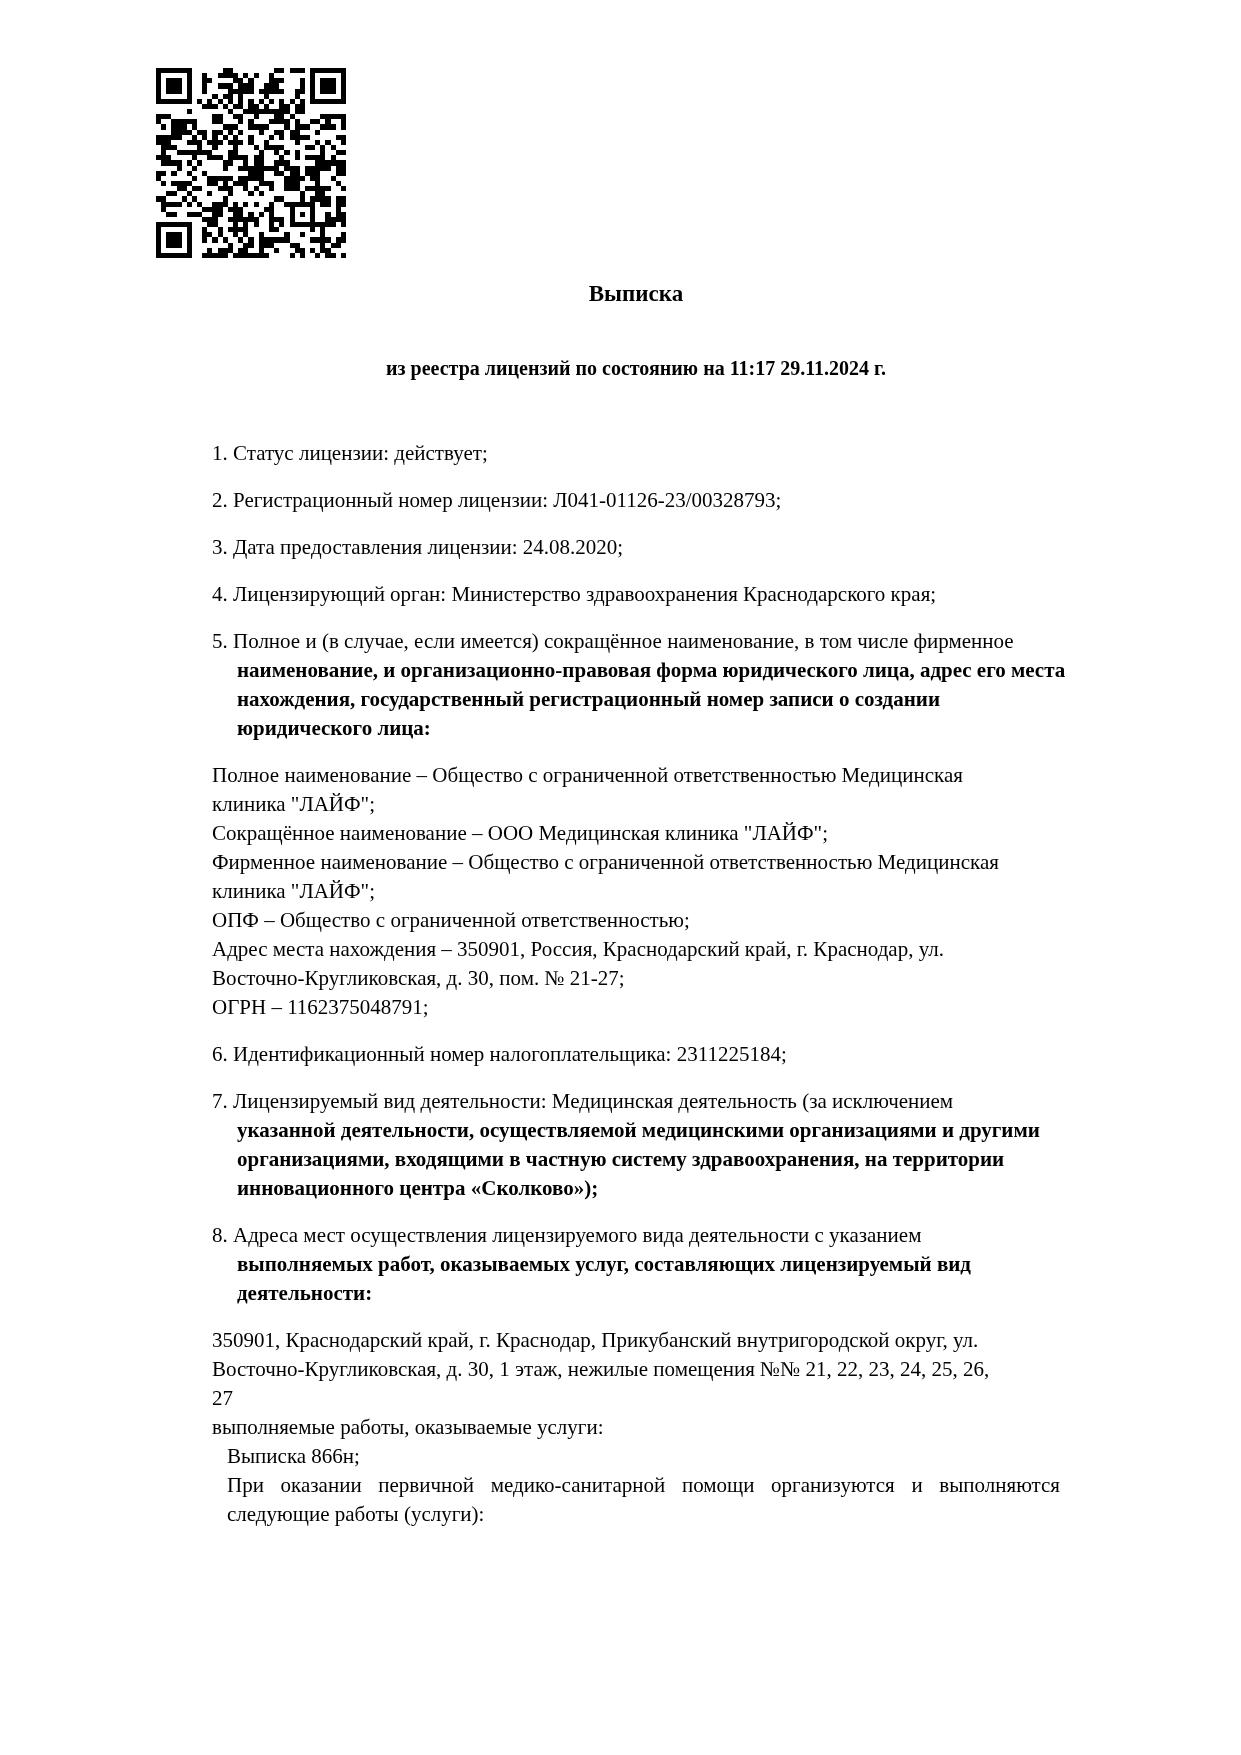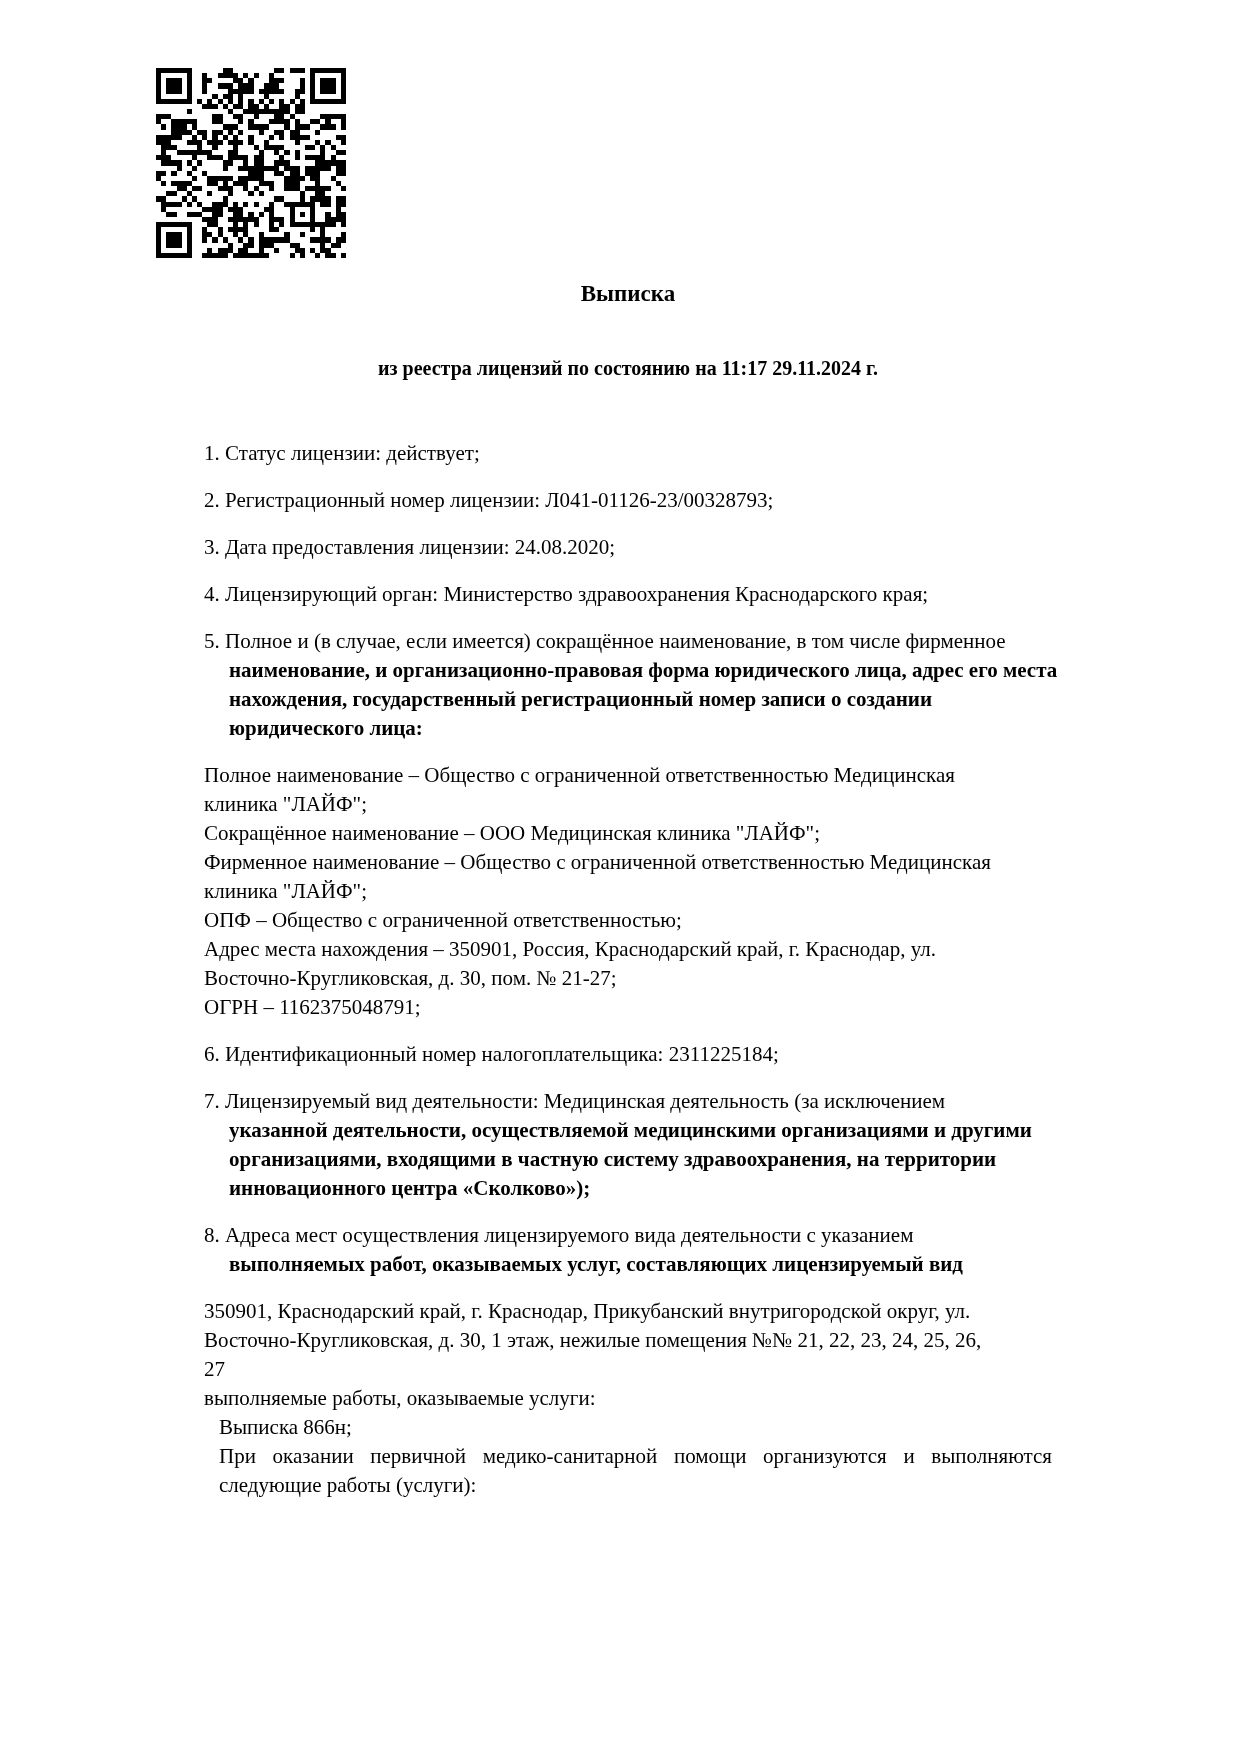--- a/index.html
+++ b/index.html
@@ -14,21 +14,21 @@
   }
   .qr{
     position:absolute;
     left:156px;
     top:68px;
     width:190px;
     height:190px;
   }
   .doc{
     position:absolute;
-    left:204px;
+    left:212px;
     top:278px;
     width:848px;
   }
   .title{
     font-weight:bold;
     font-size:23px;
     line-height:32px;
     text-align:center;
   }
   .subtitle{
@@ -757,20 +757,21 @@
         </div>
         <div class="block">
           <div class="line">7. Лицензируемый вид деятельности: Медицинская деятельность (за исключением</div>
           <div class="line cont">указанной деятельности, осуществляемой медицинскими организациями и другими</div>
           <div class="line cont">организациями, входящими в частную систему здравоохранения, на территории</div>
           <div class="line cont">инновационного центра «Сколково»);</div>
         </div>
         <div class="block">
           <div class="line">8. Адреса мест осуществления лицензируемого вида деятельности с указанием</div>
           <div class="line cont">выполняемых работ, оказываемых услуг, составляющих лицензируемый вид</div>
+          <div class="line cont">деятельности:</div>
         </div>
         <div class="block">
           <div class="line">350901, Краснодарский край, г. Краснодар, Прикубанский внутригородской округ, ул.</div>
           <div class="line">Восточно-Кругликовская, д. 30, 1 этаж, нежилые помещения №№ 21, 22, 23, 24, 25, 26,</div>
           <div class="line">27</div>
           <div class="line">выполняемые работы, оказываемые услуги:</div>
         </div>
         <div class="block nogap" style="margin-left: 15px;">
           <div class="line">Выписка 866н;</div>
         </div>

